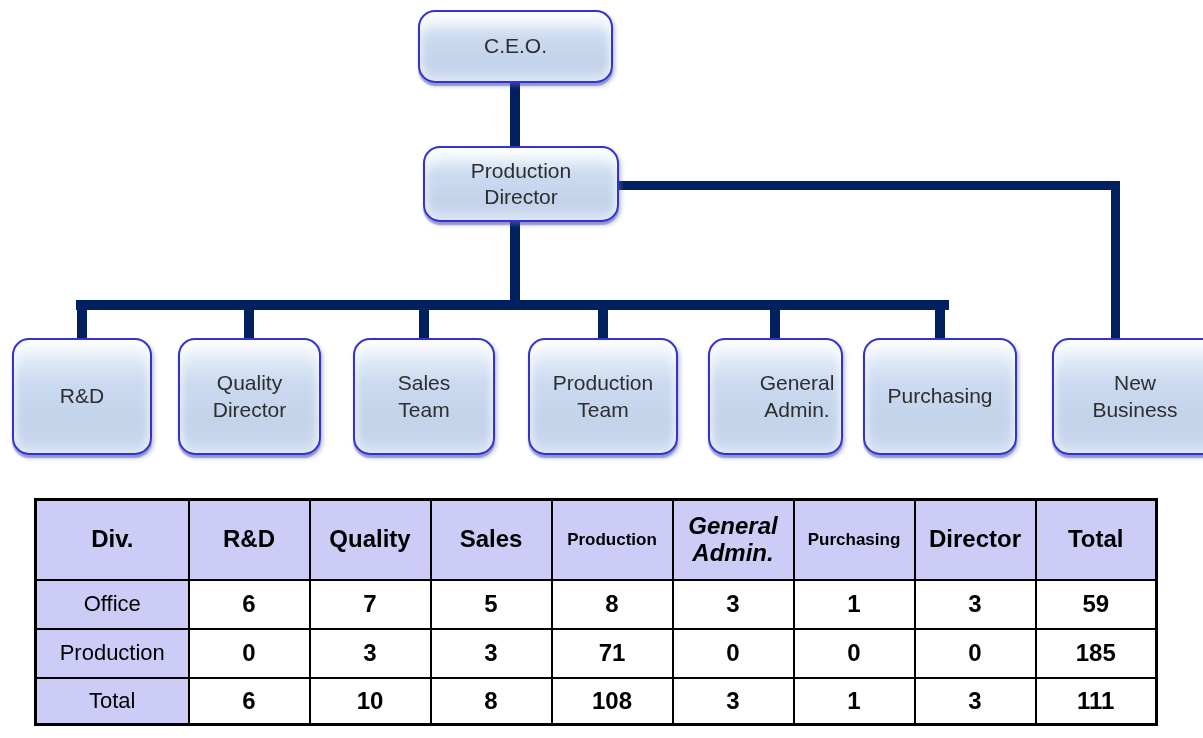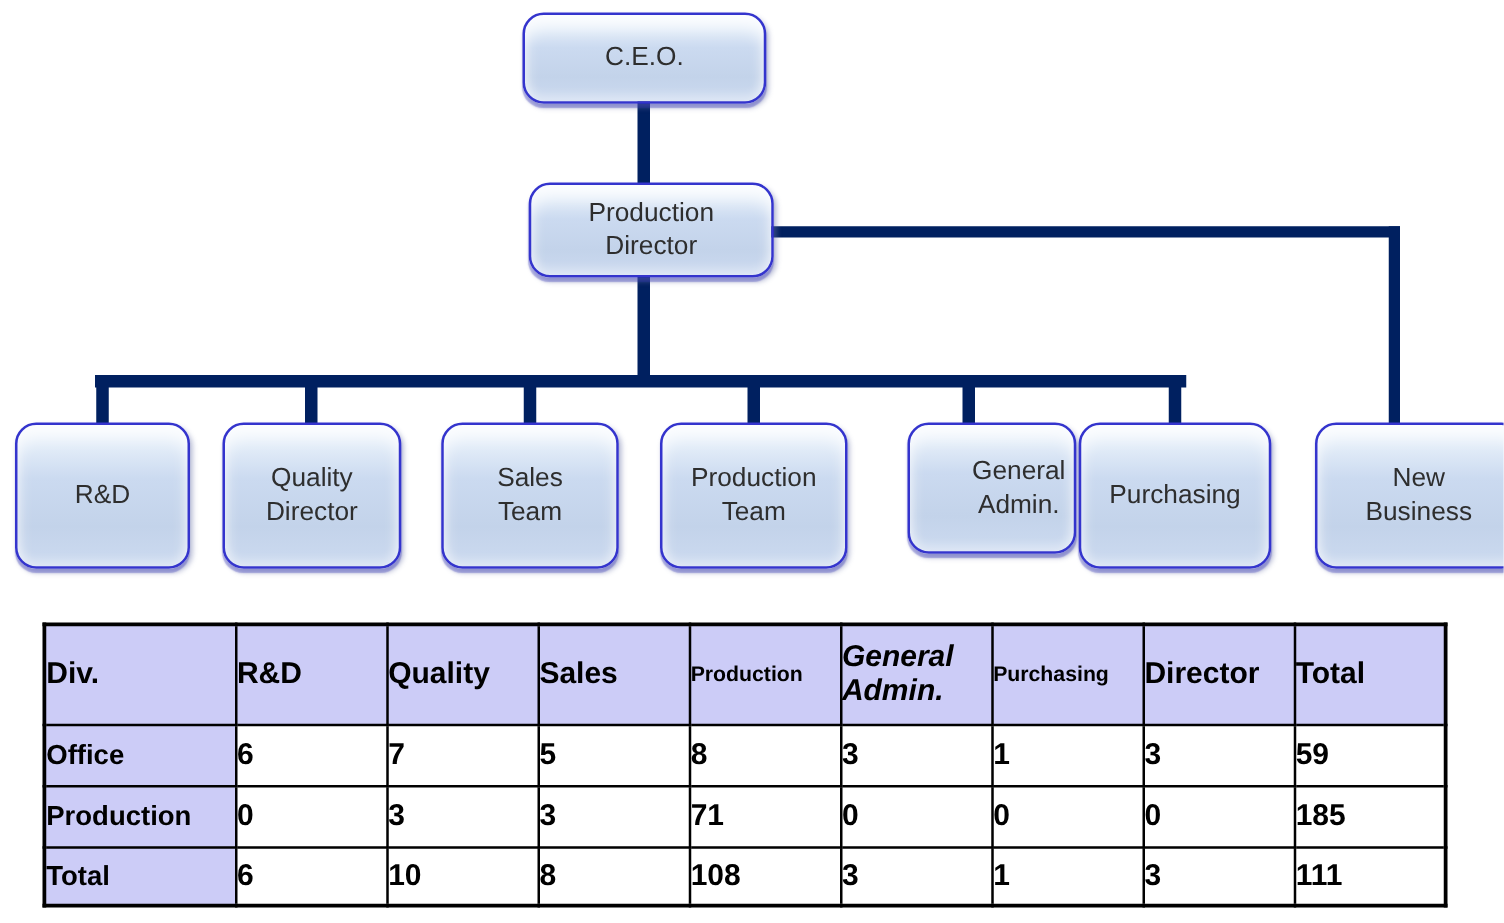--- a/index.html
+++ b/index.html
@@ -24,33 +24,33 @@
   .line{position:absolute;background:var(--connector,#002060);}
   
   table.stats{
     position:absolute;left:34px;top:498px;width:1121px;
     border-collapse:collapse;table-layout:fixed;
     border:3px solid var(--table-border,#000000);
     font-family:"Liberation Sans", sans-serif;
   }
   table.stats th, table.stats td{
     border:2px solid var(--table-border,#000000);
-    text-align:left;vertical-align:middle;
+    text-align:center;vertical-align:middle;
     color:#000;padding:0;
   }
   table.stats tr.head th{
     background:var(--table-header-bg,#ccccf7);
     font-size:24px;font-weight:bold;line-height:1.12;
   }
   table.stats tr.head{height:80px;}
   table.stats tr.head th.sm{font-size:17px;}
   table.stats tr.head th.md{font-size:24px;font-style:italic;}
   table.stats th.rowlab{
     background:var(--table-header-bg,#ccccf7);
-    font-size:22px;font-weight:bold;
+    font-size:22px;font-weight:normal;
   }
   table.stats td{font-size:24px;font-weight:bold;background:#ffffff;}
   tr.r1{height:49px;} tr.r2{height:49px;} tr.r3{height:47px;}
   col.c0{width:153px;} col.cn{width:121px;}
 </style>
 </head>
 <body>
 
 <div class="stage">
 
@@ -99,21 +99,21 @@
     </div>
   </div>
 
   <div class="node" style="left:528px;top:338px;width:150px;height:117px;">
     <div class="node-label">
       <div>Production</div>
       <div>Team</div>
     </div>
   </div>
 
-  <div class="node" style="left:726px;top:338px;width:135px;height:105px;padding-left:43px;">
+  <div class="node" style="left:708px;top:338px;width:135px;height:117px;padding-left:43px;">
     <div class="node-label">
       <div>General</div>
       <div>Admin.</div>
     </div>
   </div>
 
   <div class="node" style="left:863px;top:338px;width:154px;height:117px;">
     <div class="node-label">
       <div>Purchasing</div>
     </div>

